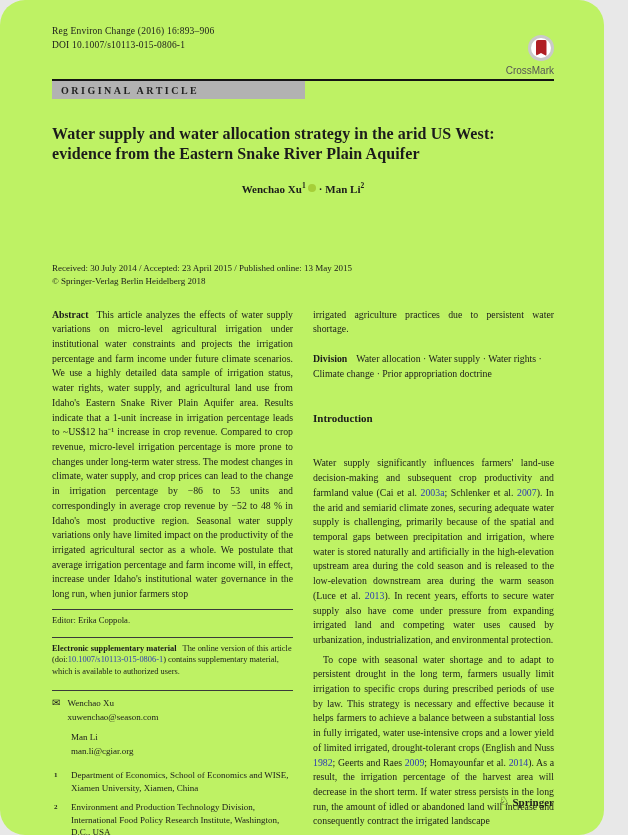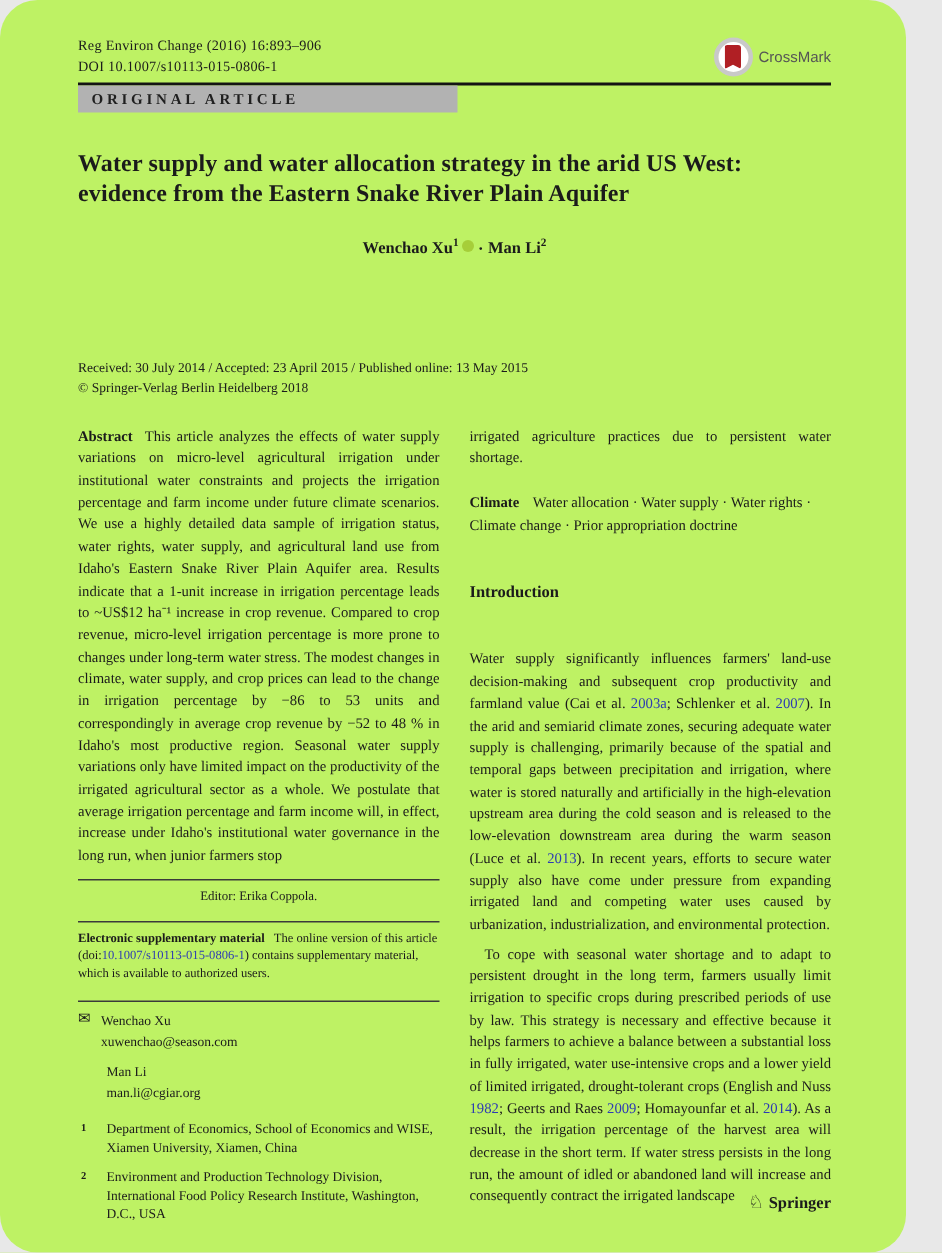--- a/index.html
+++ b/index.html
@@ -11,21 +11,21 @@
     font-family: "Liberation Serif", serif;
     color: #1b1b1b;
     overflow: hidden;
     border-radius: 25px;
   }
   .inner { padding: 24px 50px 0 52px; }
 
   
   .hdr { display: flex; justify-content: space-between; align-items: flex-start; }
   .hdr-left { font-size: 9.5px; line-height: 14px; letter-spacing: 0.2px; }
-  .crossmark { display: flex; align-items: center; gap: 4px; margin-top: 1px; cursor: pointer; }
+  .crossmark { display: flex; align-items: flex-end; gap: 4px; margin-top: 11px; cursor: pointer; flex-direction: column; }
   .cm-circle {
     width: 26px; height: 26px; border-radius: 50%;
     border: 3px solid #c9c9c9;
     display: flex; align-items: center; justify-content: center;
     background: #fff;
   }
   .cm-book {
     width: 11px; height: 16px; background: #b01f24;
     border-radius: 2px;
     clip-path: polygon(0 0, 100% 0, 100% 100%, 50% 82%, 0 100%);
@@ -73,21 +73,21 @@
   .cite { color: #2d3bb3; }
   .indent { text-indent: 10px; }
 
   .keywords { margin-top: 15px; font-size: 9.8px; line-height: 14.7px; }
   .keywords b { margin-right: 9px; }
   .section { margin-top: 31px; font-size: 11px; font-weight: bold; margin-bottom: 32px; }
   .col .para + .para { margin-top: 5px; }
 
   
   .fn-sep { border-top: 1px solid #3a3a3a; margin-top: 7px; }
-  .editor { font-size: 8.6px; padding: 5px 0 5px 0; text-align: center; }
+  .editor { font-size: 8.6px; padding: 5px 0 5px 0; }
   .esm { font-size: 8.4px; line-height: 11.5px; padding: 5px 0 6px 0; }
   .esm b { margin-right: 6px; }
   .corr { font-size: 9px; line-height: 12.5px; padding: 6px 0 0 0; }
   .corr-row { display: flex; gap: 7px; }
   .corr-row.second { margin-top: 8px; padding-left: 19px; }
   .env { font-size: 10px; line-height: 12px; }
   .email { margin-top: 1px; }
   .affs { margin-top: 12px; font-size: 9px; line-height: 12.5px; }
   .aff { padding-left: 19px; position: relative; margin-top: 7px; }
   .aff sup { position: absolute; left: 2px; top: 0; font-size: 7px; font-weight: bold; }
@@ -163,21 +163,21 @@
 
         <div class="affs">
           <div class="aff"><sup>1</sup><span>Department of Economics, School of Economics and WISE, Xiamen University, Xiamen, China</span></div>
           <div class="aff"><sup>2</sup><span>Environment and Production Technology Division, International Food Policy Research Institute, Washington, D.C., USA</span></div>
         </div>
       </div>
 
       <div class="col">
         <p class="para">irrigated agriculture practices due to persistent water shortage.</p>
 
-        <p class="keywords"><b>Climate</b><span>Water allocation · Water supply · Water rights · Climate change · Prior appropriation doctrine</span></p>
+        <p class="keywords"><b>Division</b><span>Water allocation · Water supply · Water rights · Climate change · Prior appropriation doctrine</span></p>
 
         <h2 class="section">Introduction</h2>
 
         <p class="para"><span>Water supply significantly influences farmers' land-use decision-making and subsequent crop productivity and farmland value (Cai et al. </span><span class="cite">2003a</span><span>; Schlenker et al. </span><span class="cite">2007</span><span>). In the arid and semiarid climate zones, securing adequate water supply is challenging, primarily because of the spatial and temporal gaps between precipitation and irrigation, where water is stored naturally and artificially in the high-elevation upstream area during the cold season and is released to the low-elevation downstream area during the warm season (Luce et al. </span><span class="cite">2013</span><span>). In recent years, efforts to secure water supply also have come under pressure from expanding irrigated land and competing water uses caused by urbanization, industrialization, and environmental protection.</span></p>
         <p class="para indent"><span>To cope with seasonal water shortage and to adapt to persistent drought in the long term, farmers usually limit irrigation to specific crops during prescribed periods of use by law. This strategy is necessary and effective because it helps farmers to achieve a balance between a substantial loss in fully irrigated, water use-intensive crops and a lower yield of limited irrigated, drought-tolerant crops (English and Nuss </span><span class="cite">1982</span><span>; Geerts and Raes </span><span class="cite">2009</span><span>; Homayounfar et al. </span><span class="cite">2014</span><span>). As a result, the irrigation percentage of the harvest area will decrease in the short term. If water stress persists in the long run, the amount of idled or abandoned land will increase and consequently contract the irrigated landscape</span></p>
       </div>
 
     </div>
   </div>
 

